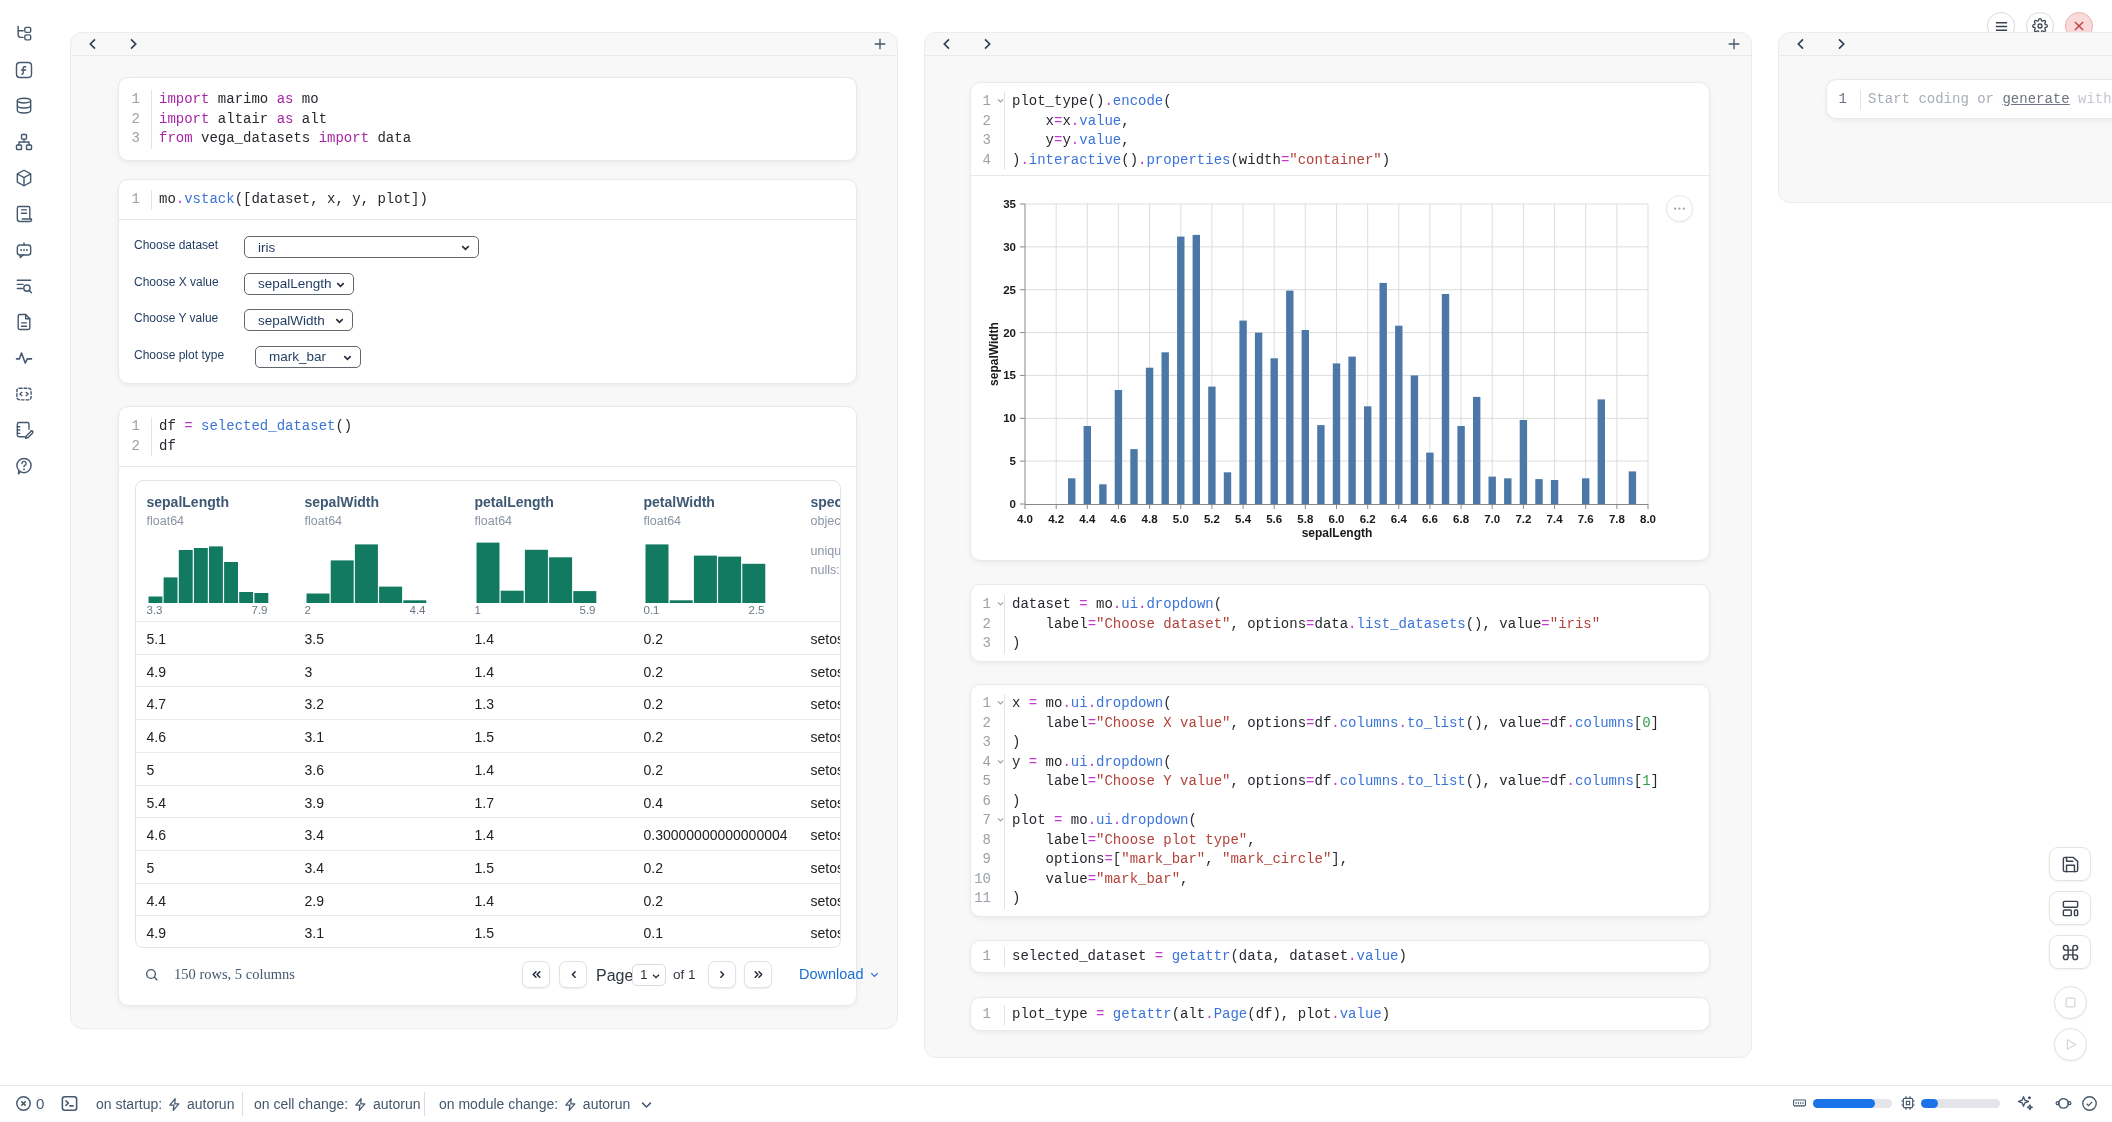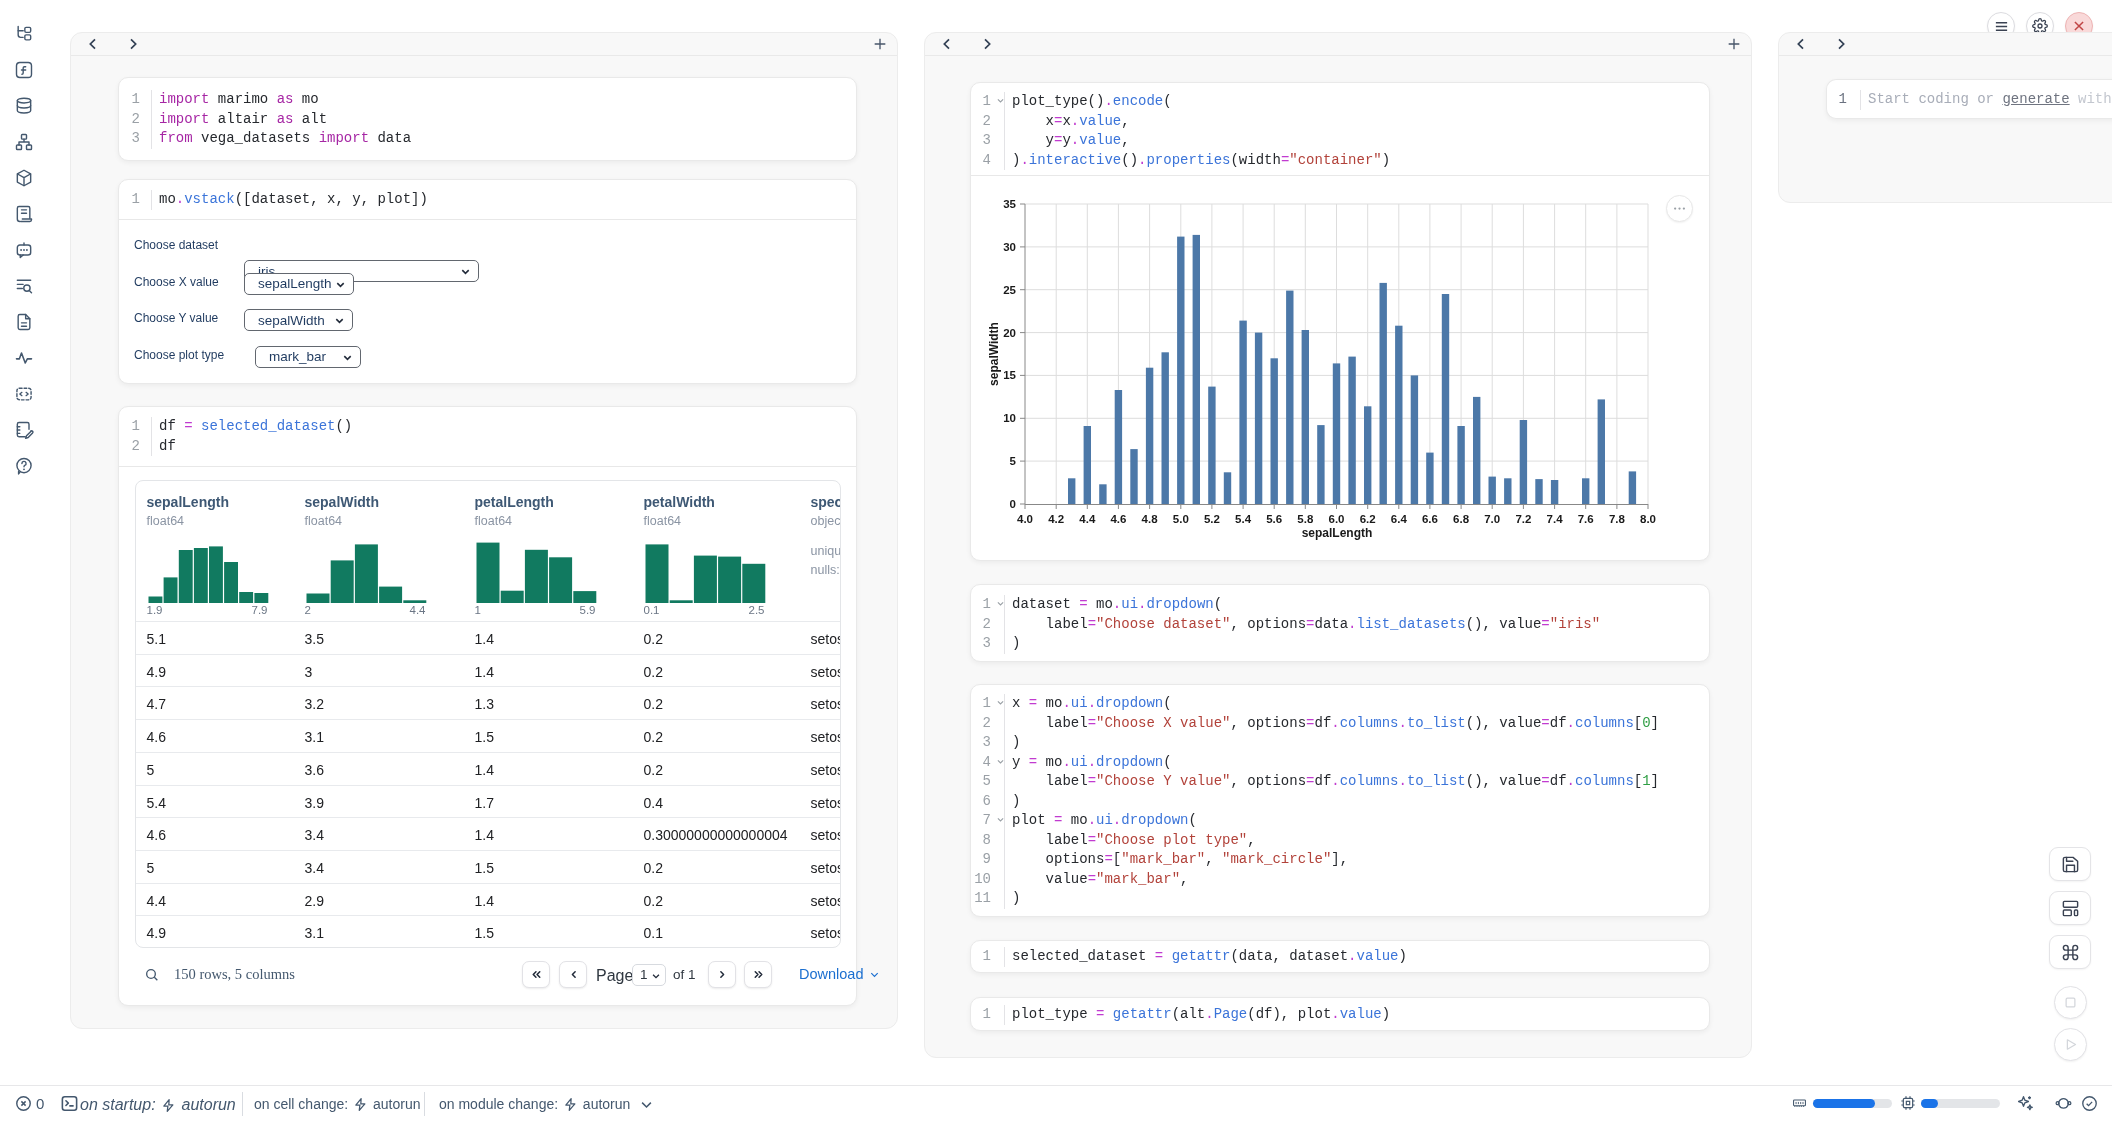--- a/index.html
+++ b/index.html
@@ -142,21 +142,21 @@
   <div class="cl"><span class="gut">3</span><span class="rule src"><span class="k">from</span> vega_datasets <span class="k">import</span> data</span></div>
  </div>
 
  <div class="cell" style="left:47px; top:146px; width:739px; height:205px;">
   <div class="code" style="padding:10px 0;">
    <div class="cl"><span class="gut">1</span><span class="rule src">mo<span class="o">.</span><span class="f">vstack</span>([dataset, x, y, plot])</span></div>
   </div>
   <div class="divl" style="position:absolute; left:0; right:0; top:39px;"></div>
   <div id="dropdowns">
         <div class="lbl" style="left:15px; top:58px;">Choose dataset</div>
-        <div class="selbox" style="left:125px; top:56px; width:235px; height:22px; padding-left:13px;margin-top:24px;">iris<svg style="position:absolute;right:7px;top:50%;margin-top:-5px" width="11" height="11" viewBox="0 0 24 24" fill="none" stroke="#222b3a" stroke-width="3.4">
+        <div class="selbox" style="left:125px; top:56px; width:235px; height:22px; padding-left:13px;">iris<svg style="position:absolute;right:7px;top:50%;margin-top:-5px" width="11" height="11" viewBox="0 0 24 24" fill="none" stroke="#222b3a" stroke-width="3.4">
             <path d="M5 9l7 7 7-7"></path>
           </svg></div>
         <div class="lbl" style="left:15px; top:94.5px;">Choose X value</div>
         <div class="selbox" style="left:125px; top:92.5px; width:110px; height:22px; padding-left:13px;">sepalLength<svg style="position:absolute;right:7px;top:50%;margin-top:-5px" width="11" height="11" viewBox="0 0 24 24" fill="none" stroke="#222b3a" stroke-width="3.4">
             <path d="M5 9l7 7 7-7"></path>
           </svg></div>
         <div class="lbl" style="left:15px; top:131px;">Choose Y value</div>
         <div class="selbox" style="left:125px; top:129px; width:109px; height:22px; padding-left:13px;">sepalWidth<svg style="position:absolute;right:7px;top:50%;margin-top:-5px" width="11" height="11" viewBox="0 0 24 24" fill="none" stroke="#222b3a" stroke-width="3.4">
             <path d="M5 9l7 7 7-7"></path>
           </svg></div>
@@ -190,21 +190,21 @@
             <rect x="0.5" y="54.5" width="13.9" height="6.5" fill="#117a60"></rect>
             <rect x="15.6" y="35.4" width="13.9" height="25.6" fill="#117a60"></rect>
             <rect x="30.8" y="8.0" width="13.9" height="53.0" fill="#117a60"></rect>
             <rect x="45.9" y="6.0" width="13.9" height="55.0" fill="#117a60"></rect>
             <rect x="61.0" y="4.4" width="13.9" height="56.6" fill="#117a60"></rect>
             <rect x="76.1" y="20.0" width="13.9" height="41.0" fill="#117a60"></rect>
             <rect x="91.2" y="50.0" width="13.9" height="11.0" fill="#117a60"></rect>
             <rect x="106.4" y="51.0" width="13.9" height="10.0" fill="#117a60"></rect>
           </svg>
           <div style="position:absolute; left:11px; top:123px; width:121px; font-size:11.5px; color:#6b7685; display:flex; justify-content:space-between;">
-            <span>1.9</span>
+            <span>3.3</span>
             <span>7.9</span>
           </div>
           <svg style="position:absolute; left:170px; top:61px;" width="121" height="61">
             <rect x="0.5" y="51.5" width="23.0" height="9.5" fill="#117a60"></rect>
             <rect x="24.7" y="18.4" width="23.0" height="42.6" fill="#117a60"></rect>
             <rect x="48.9" y="2.4" width="23.0" height="58.6" fill="#117a60"></rect>
             <rect x="73.1" y="44.6" width="23.0" height="16.4" fill="#117a60"></rect>
             <rect x="97.3" y="58.3" width="23.0" height="2.7" fill="#117a60"></rect>
           </svg>
           <div style="position:absolute; left:169px; top:123px; width:121px; font-size:11.5px; color:#6b7685; display:flex; justify-content:space-between;">
@@ -579,21 +579,21 @@
 <div id="statusleft">
     <svg style="position:absolute; left:15px; top:1095px;" width="17" height="17" viewBox="0 0 24 24" fill="none" stroke="#44586e" stroke-width="2">
       <circle cx="12" cy="12" r="9.5"></circle>
       <path d="M9 9l6 6M15 9l-6 6"></path>
     </svg>
     <div class="statustxt" style="position:absolute; left:36px; top:1095px;">0</div>
     <svg style="position:absolute; left:60px; top:1094px;" width="19" height="19" viewBox="0 0 24 24" fill="none" stroke="#44586e" stroke-width="2" stroke-linecap="round" stroke-linejoin="round">
       <rect x="3" y="3.5" width="18" height="17" rx="3"></rect>
       <path d="M7.5 8.5l3 3-3 3M12.5 15h4"></path>
     </svg>
-    <div class="statustxt" style="position:absolute; left:80px; top:1096px; font-size:16px;font-style:italic;">on startup: <svg style="vertical-align:-3px; margin:0 1px;" width="15" height="15" viewBox="0 0 24 24" fill="none" stroke="#44586e" stroke-width="2" stroke-linejoin="round">
+    <div class="statustxt" style="position:absolute; left:96px; top:1096px; font-size:14px;">on startup: <svg style="vertical-align:-3px; margin:0 1px;" width="15" height="15" viewBox="0 0 24 24" fill="none" stroke="#44586e" stroke-width="2" stroke-linejoin="round">
         <path d="M13 2.5L4.5 13H11l-1 8.5L19 11h-6.5z"></path>
       </svg> autorun</div>
     <div style="position:absolute; left:242px; top:1092px; height:24px; border-left:1px solid #d9dce1;"></div>
     <div class="statustxt" style="position:absolute; left:254px; top:1096px; font-size:14px;">on cell change: <svg style="vertical-align:-3px; margin:0 1px;" width="15" height="15" viewBox="0 0 24 24" fill="none" stroke="#44586e" stroke-width="2" stroke-linejoin="round">
         <path d="M13 2.5L4.5 13H11l-1 8.5L19 11h-6.5z"></path>
       </svg> autorun</div>
     <div style="position:absolute; left:424px; top:1092px; height:24px; border-left:1px solid #d9dce1;"></div>
     <div class="statustxt" style="position:absolute; left:439px; top:1096px; font-size:14px;">on module change: <svg style="vertical-align:-3px; margin:0 1px;" width="15" height="15" viewBox="0 0 24 24" fill="none" stroke="#44586e" stroke-width="2" stroke-linejoin="round">
         <path d="M13 2.5L4.5 13H11l-1 8.5L19 11h-6.5z"></path>
       </svg> autorun<svg style="vertical-align:-3px; margin-left:9px;" width="15" height="15" viewBox="0 0 24 24" fill="none" stroke="#44586e" stroke-width="2.4">

